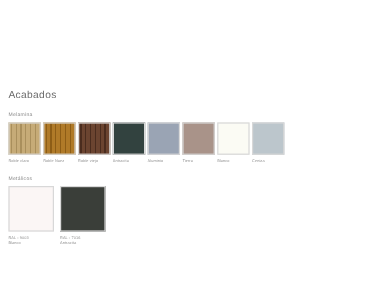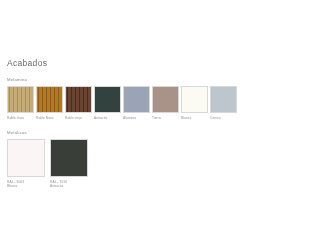--- a/index.html
+++ b/index.html
@@ -25,21 +25,21 @@
   .content {
     position: absolute;
     left: 7px;
     top: 58px;
     width: 238px;
   }
   .page-title {
     font-size: 8.5px;
     color: #6b6b6b;
     letter-spacing: 0.3px;
-    margin: 0 0 9px 0;
+    margin: 16px 0 9px 0;
     font-weight: normal;
     line-height: 10px;
   }
   .section {
     margin: 0 0 10px 0;
   }
   .section-label {
     font-size: 4.2px;
     color: #8a8a8a;
     letter-spacing: 0.25px;

